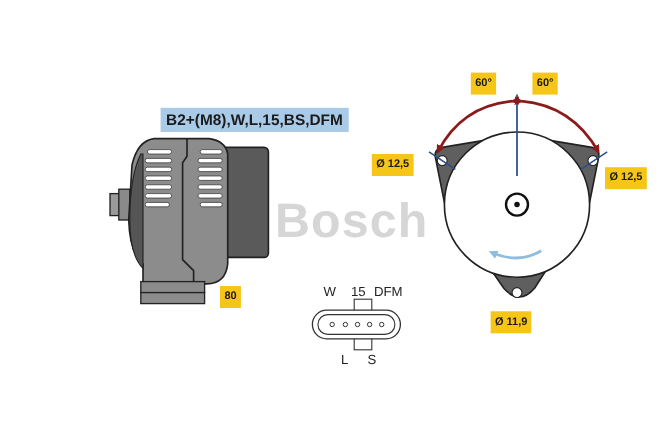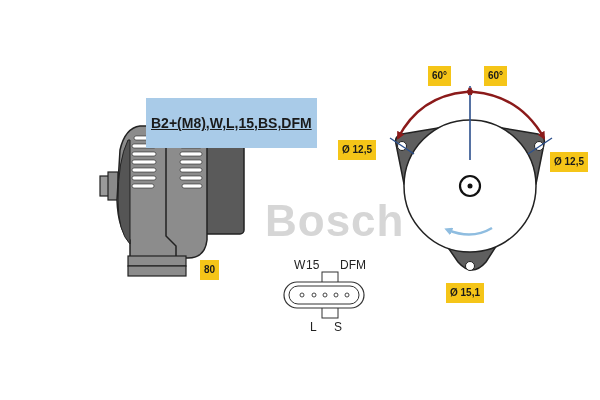--- a/index.html
+++ b/index.html
@@ -1,28 +1,28 @@
 <!DOCTYPE html>
 <html><head>
 <meta charset="utf-8">
 <style>
   html, body { margin: 0; padding: 0; background: #ffffff; }
   body { width: 600px; height: 400px; position: relative; overflow: hidden; font-family: "Liberation Sans", sans-serif; }
   .abs { position: absolute; }
   .label-yellow { background: #f5c518; color: #1a1a1a; font-weight: bold; font-size: 10px; padding: 1px 4px; line-height: 18px; white-space: nowrap; }
-  .label-blue { background: #a9cbe8; color: #1a1a1a; font-weight: bold; font-size: 14px; padding: 16px 5px; line-height: 18px; white-space: nowrap; text-decoration: underline; }
+  .label-blue { background: #a9cbe8; color: #1a1a1a; font-weight: bold; font-size: 14px; padding: 2px 5px; line-height: 18px; white-space: nowrap; }
   .pin-text { font-size: 12px; color: #222; }
   .watermark { font-size: 44px; font-weight: bold; color: #d6d6d6; letter-spacing: 1px; }
   svg { position: absolute; left: 0; top: 0; }
 </style>
 </head>
 <body>
 
 <div class="abs watermark" style="left:200px; top:176px; font-size:40px;">©</div>
-<div class="abs watermark" style="left:265px; top:176px;margin-top:20px;">Bosch</div>
+<div class="abs watermark" style="left:250px; top:176px;">Bosch</div>
 
 <svg width="600" height="400" viewBox="0 0 600 400">
 
   <rect x="200" y="134" width="44" height="100" rx="4" fill="#5a5a5a" stroke="#222" stroke-width="1.5"></rect>
 
   <rect x="100" y="176" width="10" height="20" fill="#9a9a9a" stroke="#222" stroke-width="1.2"></rect>
   <rect x="108" y="172" width="10" height="28" fill="#8a8a8a" stroke="#222" stroke-width="1.2"></rect>
 
   <path d="M120 150 Q125 128 140 126 L190 126 Q205 128 207 140 L207 240 Q205 258 188 258 L160 258 L160 262 L130 262 L130 240 Q118 230 117 200 Z" fill="#8c8c8c" stroke="#222" stroke-width="1.5"></path>
 
@@ -65,21 +65,21 @@
   <rect x="289" y="286" width="70" height="18" rx="9" fill="#fff" stroke="#333" stroke-width="1"></rect>
   <g fill="#fff" stroke="#333" stroke-width="0.9">
     <circle cx="302" cy="295" r="2"></circle>
     <circle cx="314" cy="295" r="2"></circle>
     <circle cx="325" cy="295" r="2"></circle>
     <circle cx="336" cy="295" r="2"></circle>
     <circle cx="347" cy="295" r="2"></circle>
   </g>
 </svg>
 <div class="abs pin-text" style="left:294px; top:258px;">W</div>
-<div class="abs pin-text" style="left:306px; top:258px;">15</div>
+<div class="abs pin-text" style="left:319px; top:258px;">15</div>
 <div class="abs pin-text" style="left:340px; top:258px;text-align:right;">DFM</div>
 <div class="abs pin-text" style="left:310px; top:320px;">L</div>
 <div class="abs pin-text" style="left:334px; top:320px;">S</div>
 
 <svg width="600" height="400" viewBox="0 0 600 400">
 
   <path d="M396 144 Q394 136 402 134 L462 124 Q470 123 478 124 L538 134 Q546 136 544 144 L536 184 L486 262 Q472 278 458 262 L404 184 Z" fill="#5f5f5f" stroke="#222" stroke-width="1.5"></path>
 
   <circle cx="470" cy="186" r="66" fill="#ffffff" stroke="#222" stroke-width="1.5"></circle>
 
@@ -108,13 +108,13 @@
       <path d="M0 0 L8 4 L0 8 Z" fill="#8fbde0"></path>
     </marker>
   </defs>
   <path d="M492 228 Q472 240 448 230" fill="none" stroke="#8fbde0" stroke-width="2.5" marker-end="url(#arrowBlue)"></path>
 </svg>
 
 <div class="abs label-yellow" style="left:428px; top:66px;">60°</div>
 <div class="abs label-yellow" style="left:484px; top:66px;">60°</div>
 <div class="abs label-yellow" style="left:338px; top:140px;">Ø 12,5</div>
 <div class="abs label-yellow" style="left:550px; top:152px;">Ø 12,5</div>
-<div class="abs label-yellow" style="left:446px; top:283px;">Ø 15,1</div>
+<div class="abs label-yellow" style="left:446px; top:283px;">Ø 11,9</div>
 
 </body></html>

